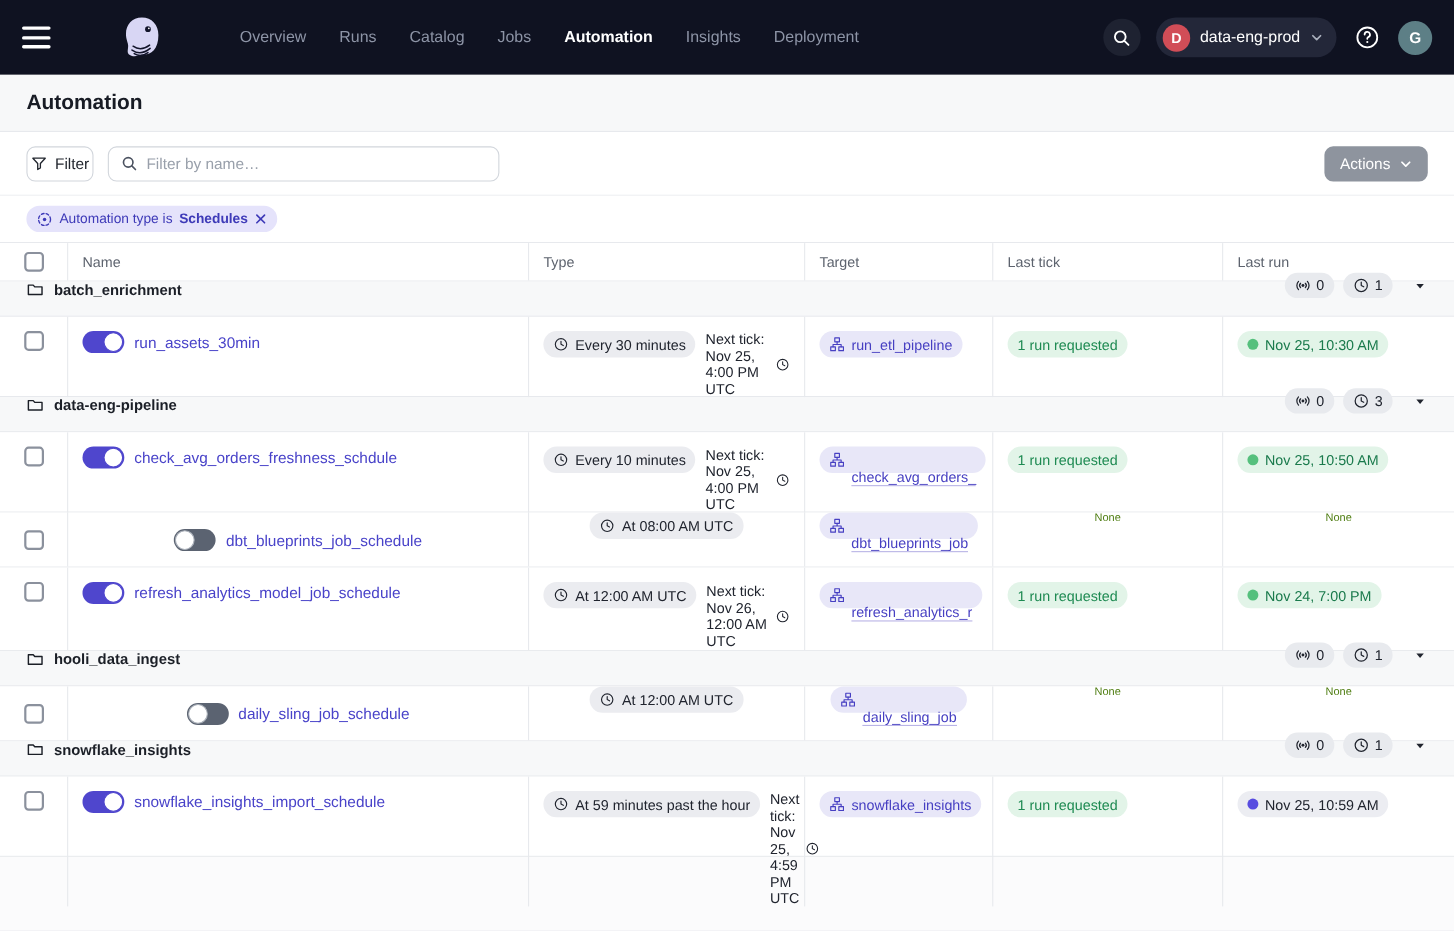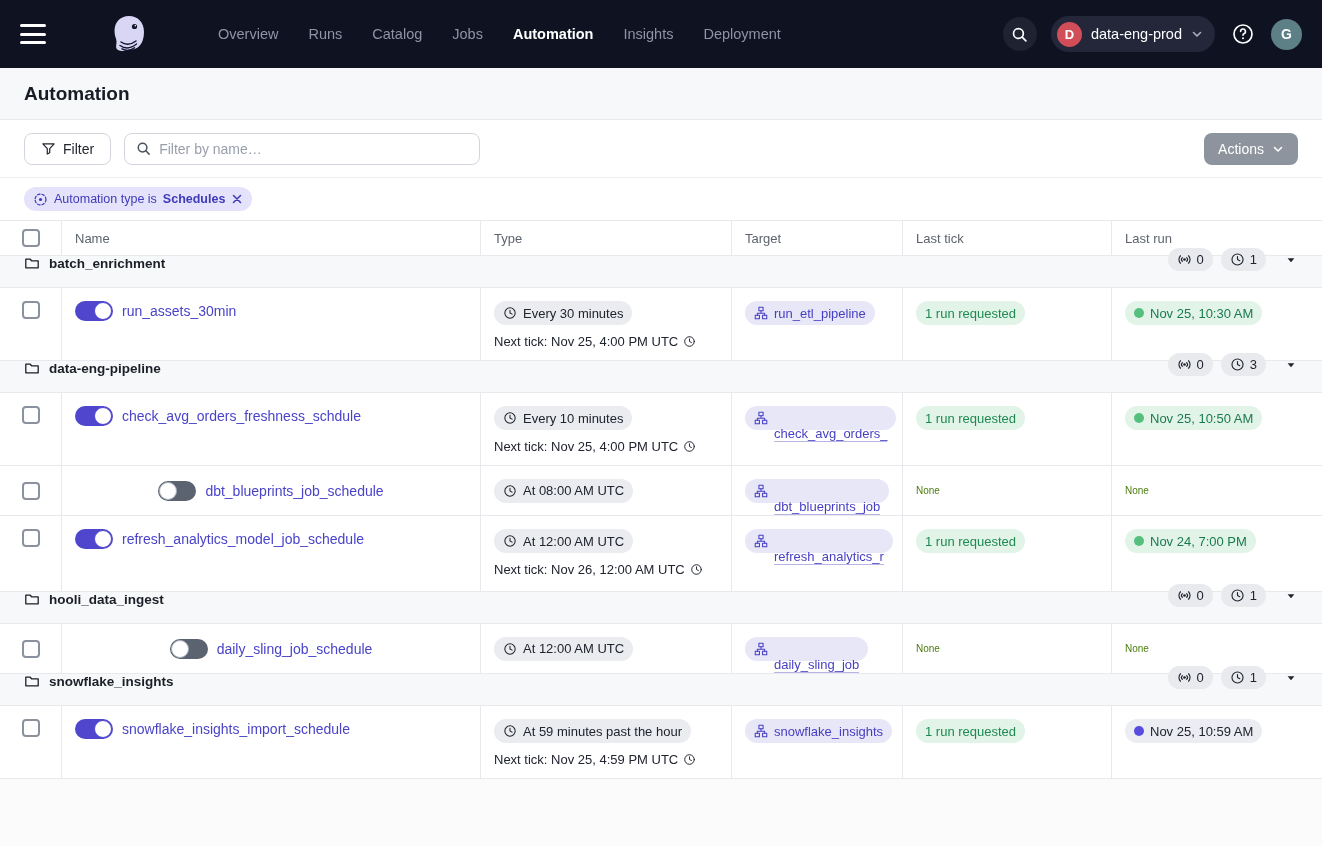--- a/index.html
+++ b/index.html
@@ -22,21 +22,21 @@
   .deploy .dlabel { font-size:14.5px; color:#fff; }
   .helpbtn { width:28px; height:28px; display:flex; align-items:center; justify-content:center; cursor:pointer; }
   .avatar { width:31px; height:31px; border-radius:50%; background:#5d7f86; color:#fff; font-size:14px; font-weight:bold; display:flex; align-items:center; justify-content:center; cursor:pointer; }
 
   
   .titlebar { height:52px; background:#f7f8f9; border-bottom:1px solid #e7e9ed; display:flex; align-items:center; padding:0 24px; }
   .titlebar h1 { font-size:19px; font-weight:bold; color:#181c25; }
 
   
   .toolbar { height:58px; background:#ffffff; border-bottom:1px solid #eceef1; display:flex; align-items:center; padding:0 24px; gap:13px; }
-  .btn-filter { height:32px; display:flex; align-items:center; gap:7px; padding:0 16px; background:#fff; border:1px solid #d2d6dc; border-radius:8px; font-size:14px; color:#23272f; cursor:pointer; }
+  .btn-filter { height:32px; display:flex; align-items:center; gap:7px; padding:0 3px; background:#fff; border:1px solid #d2d6dc; border-radius:8px; font-size:14px; color:#23272f; cursor:pointer; }
   .search { height:32px; width:356px; display:flex; align-items:center; gap:8px; padding:0 11px; border:1px solid #d2d6dc; border-radius:8px; background:#fff; }
   .search input { border:none; outline:none; flex:1; font-size:14px; color:#23272f; font-family:inherit; }
   .search input::placeholder { color:#99a0ab; }
   .btn-actions { margin-left:auto; height:32px; display:flex; align-items:center; gap:8px; padding:0 14px; background:#8e949e; border:none; border-radius:8px; color:#fff; font-size:14px; cursor:pointer; }
 
   
   .tagrow { height:43px; background:#fff; border-bottom:1px solid #e7e9ed; display:flex; align-items:center; padding:0 24px; }
   .ftag { height:24px; display:flex; align-items:center; gap:6px; padding:0 9px; background:#e5e3fb; border-radius:12px; font-size:12.5px; color:#3e3ab8; }
   .ftag b { font-weight:bold; }
   .ftag .x { cursor:pointer; display:flex; align-items:center; }
@@ -52,21 +52,21 @@
   .grow { height:32px; background:#f7f8f9; border-bottom:1px solid #e7e9ed; display:flex; align-items:flex-end; padding:0 26px 16px 24px; gap:9px; }
   .grow .gname { font-size:13.5px; font-weight:bold; color:#1b1f27; }
   .gbadges { margin-left:auto; display:flex; align-items:center; gap:8px; }
   .badge { height:23px; display:flex; align-items:center; gap:5px; padding:0 9px; background:#e8eaee; border-radius:12px; font-size:13px; color:#20242e; cursor:pointer; }
   .gcaret { margin-left:12px; cursor:pointer; display:flex; }
 
   .trow { background:#fff; border-bottom:1px solid #e7e9ed; }
   .trow.tall { height:73px; }
   .trow.big  { height:76px; }
   .trow.short{ height:50px; }
-  .trow .cell { border-right:1px solid #e7e9ed; padding:0 13px; display:flex; flex-direction:column; gap:9px; }
+  .trow .cell { border-right:1px solid #e7e9ed; padding:0 13px; display:flex; gap:9px; }
   .trow .cell:last-child { border-right:none; }
   .trow.tall .cell, .trow.mid .cell, .trow.big .cell { justify-content:flex-start; padding-top:13px; }
   .trow.short .cell { justify-content:center; }
   .trow .ckcell { align-items:center; justify-content:center !important; padding-top:0 !important; flex-direction:row; }
   .trow.tall .ckcell, .trow.mid .ckcell, .trow.big .ckcell { align-items:flex-start; padding-top:13px !important; }
 
   .namecell { flex-direction:row !important; align-items:center; gap:11px; }
   .trow.tall .namecell, .trow.mid .namecell, .trow.big .namecell { align-items:flex-start; }
   .sched-link { font-size:14px; color:#4943c9; cursor:pointer; text-decoration:none; line-height:20px; }
 

